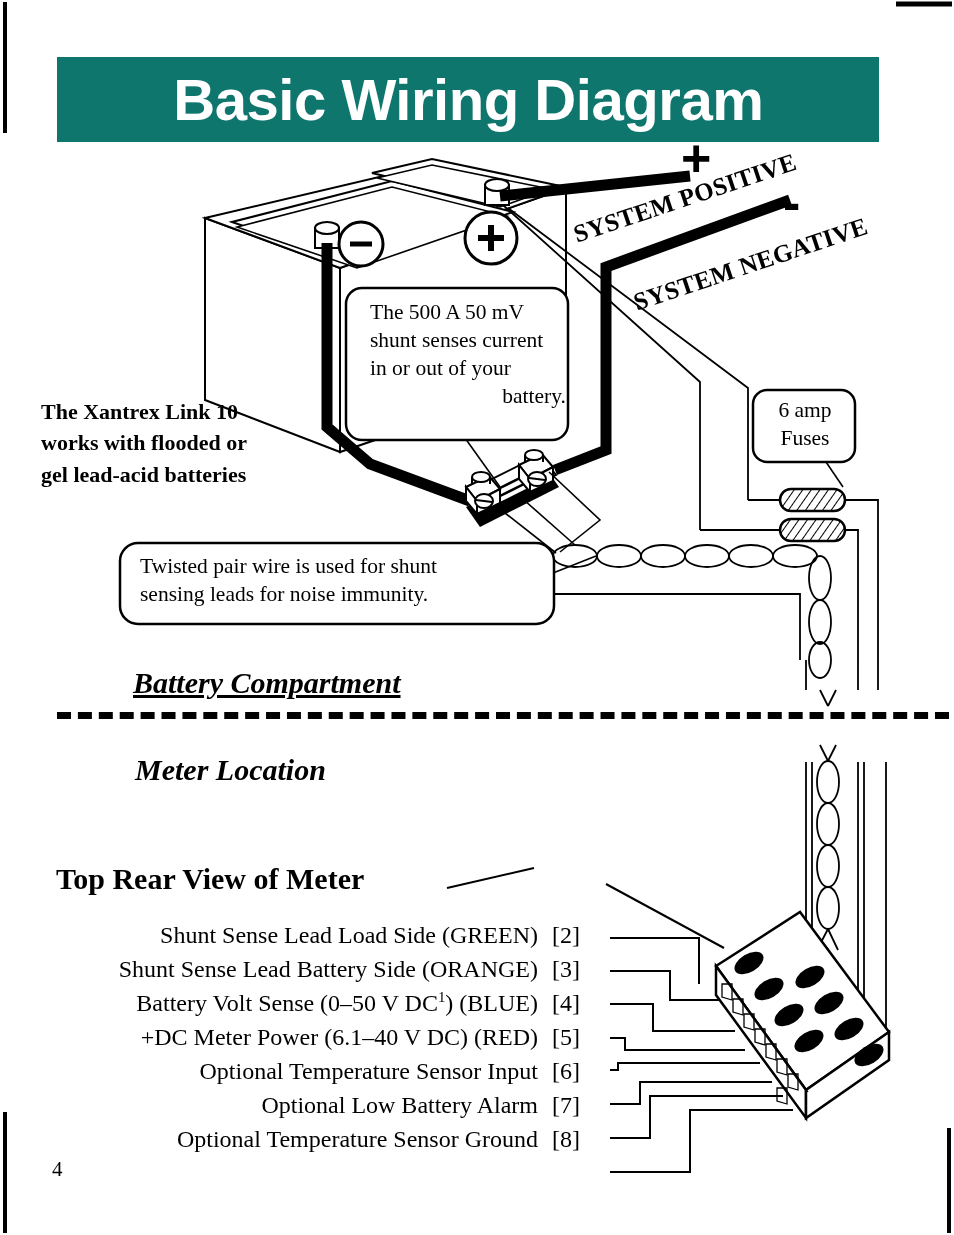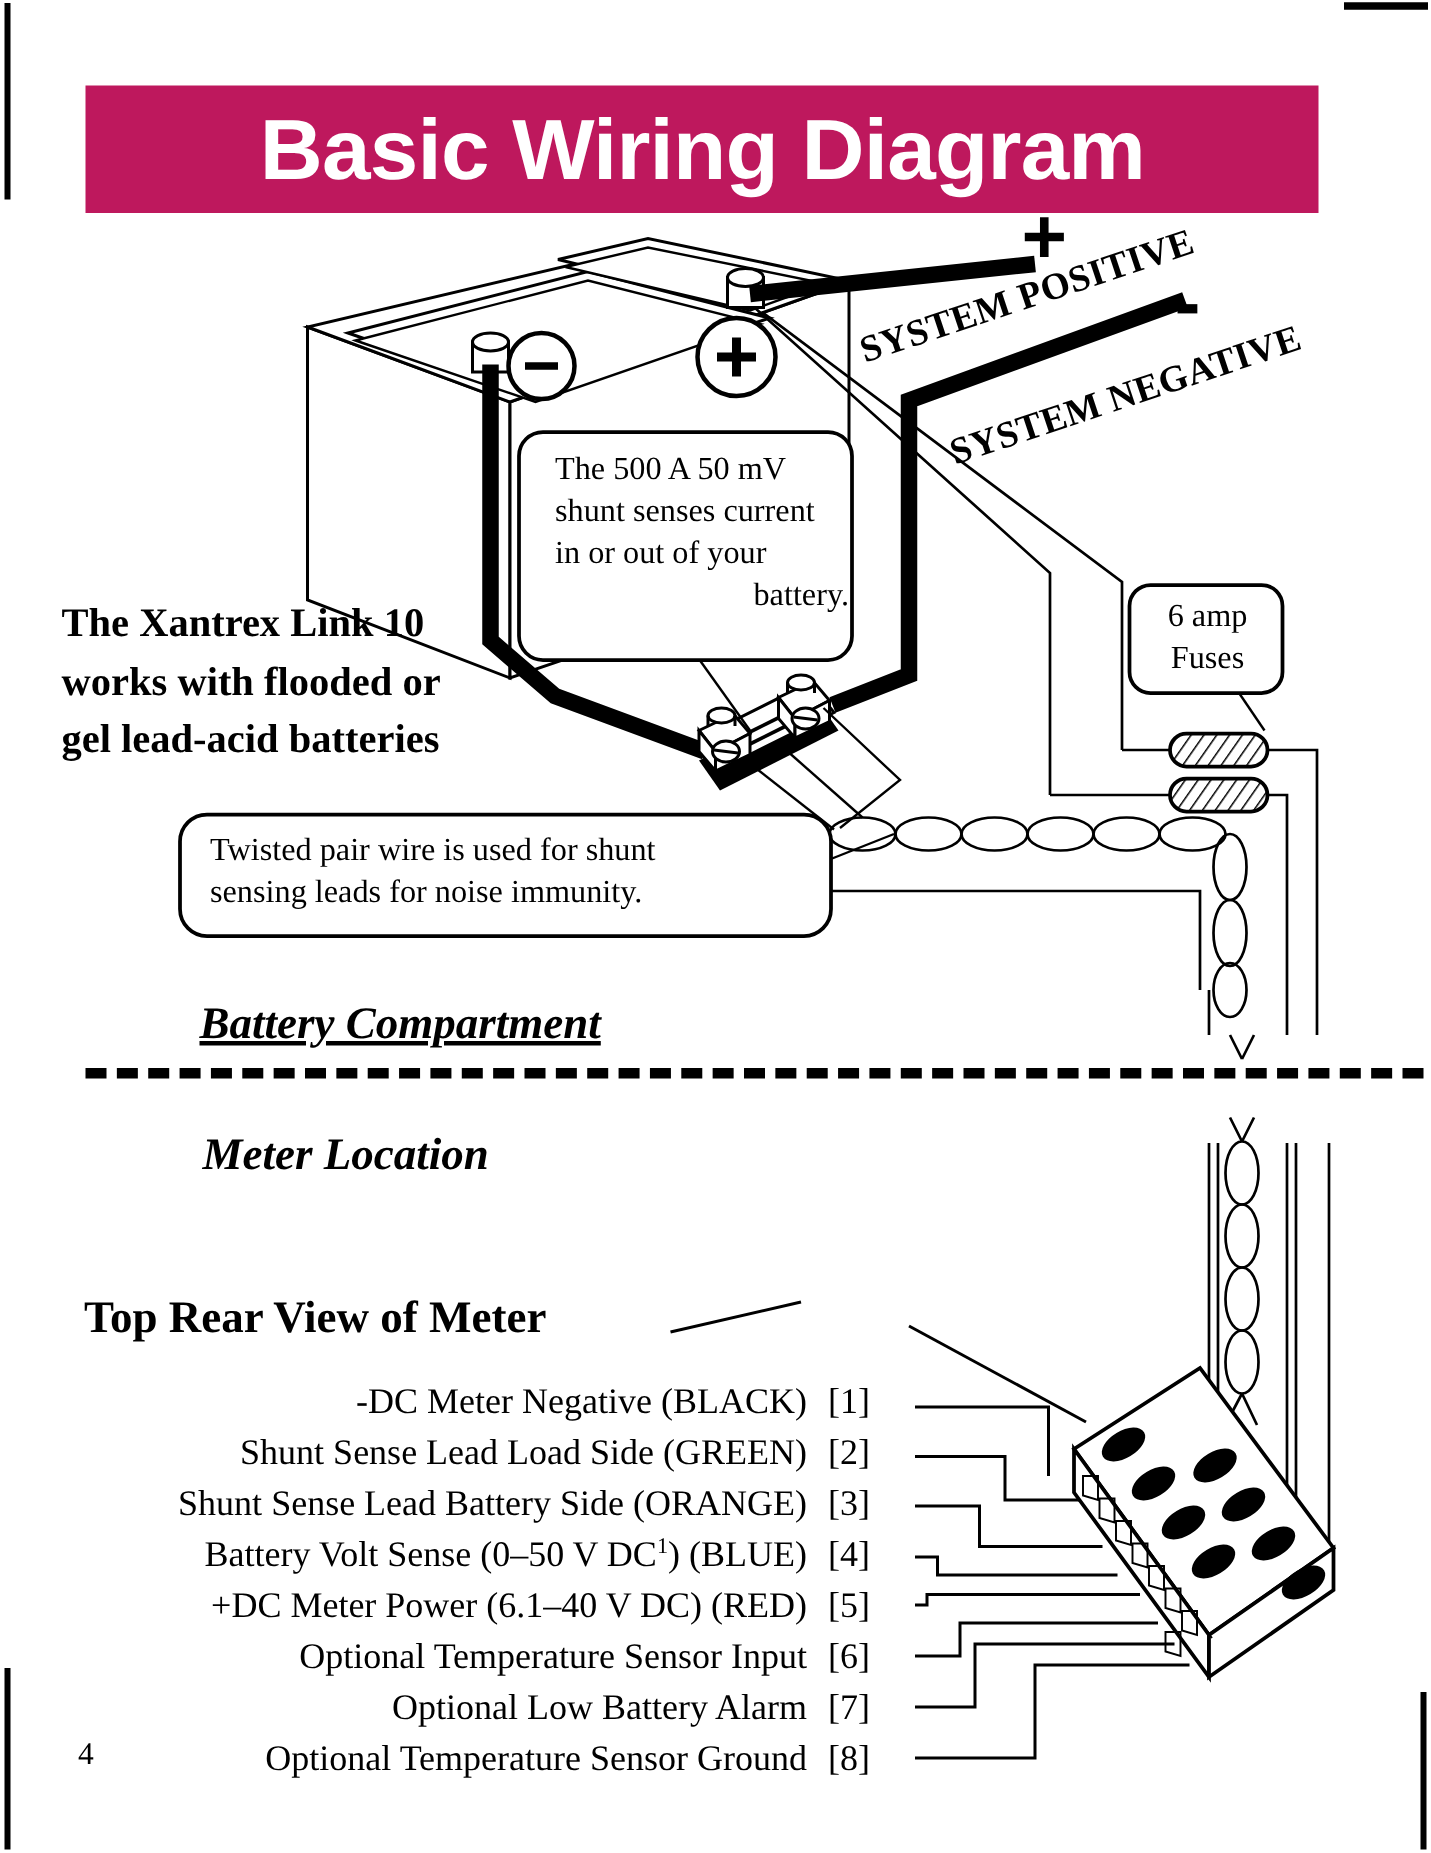--- a/index.html
+++ b/index.html
@@ -3,35 +3,35 @@
 <meta charset="utf-8">
 <style>
   html,body{margin:0;padding:0;background:#fff;}
   body{width:954px;height:1235px;position:relative;overflow:hidden;
        font-family:"Liberation Serif","DejaVu Serif",serif;color:#000;}
   .page{position:absolute;inset:0;}
   svg.art{position:absolute;left:0;top:0;width:954px;height:1235px;}
 
   
   .banner{position:absolute;left:57px;top:57px;width:822px;height:85px;
-          background:#be185d;display:flex;align-items:center;justify-content:center;}
+          background:#0f766e;display:flex;align-items:center;justify-content:center;}
   .banner span{color:#fff;font-family:"Liberation Sans","DejaVu Sans",sans-serif;
                font-weight:bold;font-size:57px;letter-spacing:-0.5px;
                transform:scaleX(1.02);}
 
   
   .callout{position:absolute;font-size:21.5px;line-height:1.30;}
   #callout-shunt{left:370px;top:299px;width:196px;text-align:justify;}
   #callout-shunt .lastline{text-align:right;}
   #callout-twisted{left:140px;top:553px;width:404px;}
   #callout-fuses{left:762px;top:396px;width:86px;text-align:center;line-height:1.32;}
 
   
   #xantrex-note{position:absolute;left:41px;top:396px;width:290px;
-                font-weight:bold;font-size:27px;line-height:1.43;}
+                font-weight:bold;font-size:22px;line-height:1.43;}
 
   
   .syslabel{position:absolute;font-weight:bold;font-size:25px;
             letter-spacing:0.3px;white-space:nowrap;transform-origin:0 0;}
   #system-positive{left:570px;top:222px;transform:rotate(-18.5deg);}
   #system-negative{left:630px;top:290px;transform:rotate(-18.5deg);}
   .polarity{position:absolute;font-family:"Liberation Sans","DejaVu Sans",sans-serif;
             font-weight:bold;line-height:1;}
   #plus-big{left:681px;top:132px;font-size:52px;}
   #minus-big{left:783px;top:176px;font-size:52px;}
@@ -288,24 +288,20 @@
     <div>Fuses</div>
   </div>
 
   <div class="section-head" id="head-battery">Battery Compartment</div>
   <div class="divider"></div>
   <div class="section-head" id="head-meter">Meter Location</div>
   <div id="head-toprear">Top Rear View of Meter</div>
 
   <div id="pin-list">
     <div class="pin-row">
-      <span class="pin-text">-DC Meter Negative (BLACK)</span>
-      <span class="pin-num">[1]</span>
-    </div>
-    <div class="pin-row">
       <span class="pin-text">Shunt Sense Lead Load Side (GREEN)</span>
       <span class="pin-num">[2]</span>
     </div>
     <div class="pin-row">
       <span class="pin-text">Shunt Sense Lead Battery Side (ORANGE)</span>
       <span class="pin-num">[3]</span>
     </div>
     <div class="pin-row">
       <span class="pin-text"><span>Battery Volt Sense (0–50 V DC</span><sup>1</sup><span>) (BLUE)</span></span>
       <span class="pin-num">[4]</span>

